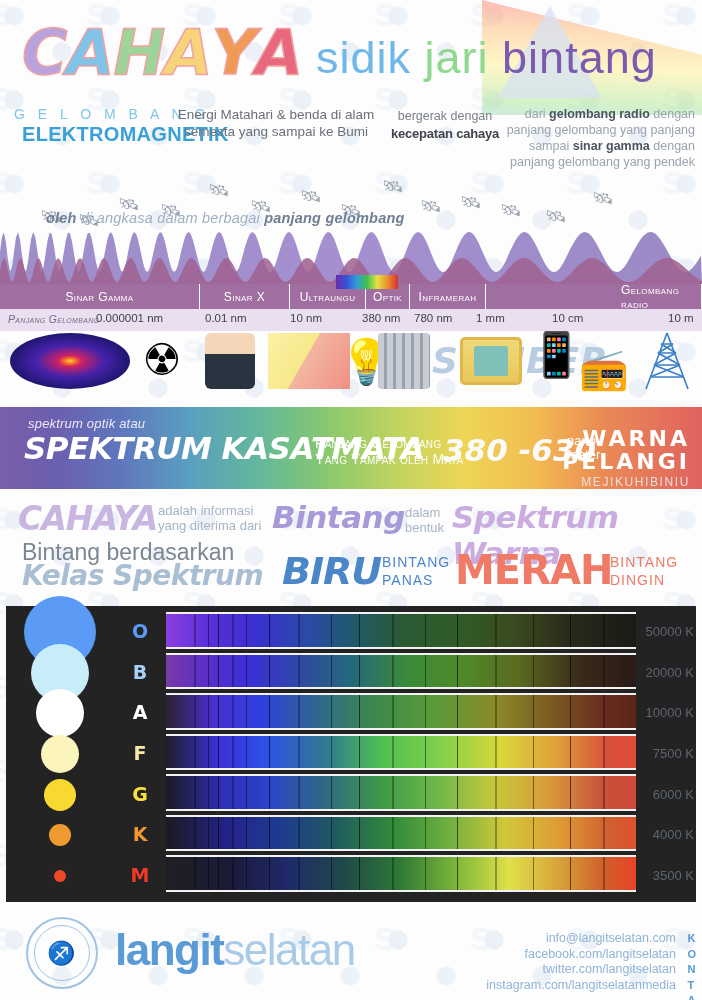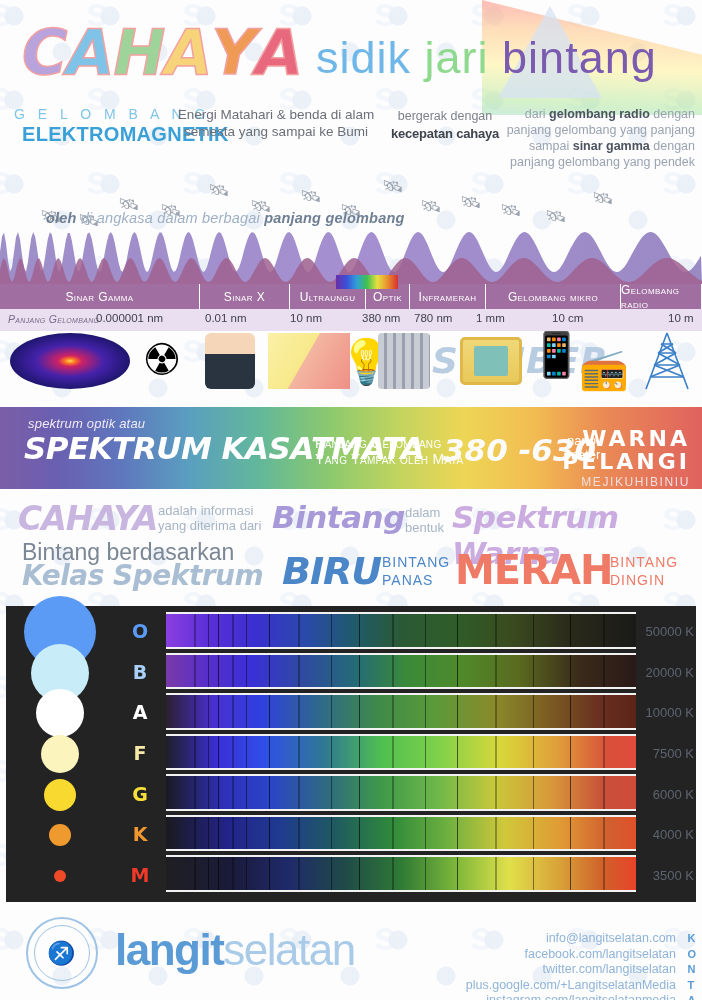--- a/index.html
+++ b/index.html
@@ -354,21 +354,20 @@
     </svg>
   </div>
 
   <div class="mini-rainbow"></div>
   <div class="embar" id="embar">
       <div class="seg" style="left: 0px; width: 200px;">Sinar Gamma</div>
       <div class="seg" style="left: 200px; width: 90px;">Sinar X</div>
       <div class="seg" style="left: 290px; width: 76px;">Ultraungu</div>
       <div class="seg" style="left: 366px; width: 44px;">Optik</div>
       <div class="seg" style="left: 410px; width: 76px;">Inframerah</div>
-      <div class="seg" style="left: 486px; width: 135px;">Gelombang mikro</div>
       <div class="seg" style="left: 621px; width: 81px;">Gelombang radio</div>
     </div>
   <div class="hl380"></div>
   <div class="wlrow" id="wlrow">
     <span class="cap">Panjang Gelombang</span>
   <span class="lbl" style="left: 96px;">0.000001 nm</span>
       <span class="lbl" style="left: 205px;">0.01 nm</span>
       <span class="lbl" style="left: 290px;">10 nm</span>
       <span class="lbl" style="left: 362px;">380 nm</span>
       <span class="lbl" style="left: 414px;">780 nm</span>
@@ -607,21 +606,20 @@
     <div class="logo-seal">
       <div class="seal-inner">♐</div>
     </div>
     <div class="brand">
       <span class="b1">langit</span><span class="b2">selatan</span>
     </div>
     <div class="contacts" id="contacts">
         <div>info@langitselatan.com</div>
         <div>facebook.com/langitselatan</div>
         <div>twitter.com/langitselatan</div>
-        <div>plus.google.com/+LangitselatanMedia</div>
         <div>instagram.com/langitselatanmedia</div>
       </div>
     <div class="kontak" id="kontak">
         <div>K</div>
         <div>O</div>
         <div>N</div>
         <div>T</div>
         <div>A</div>
       </div>
   </div>

